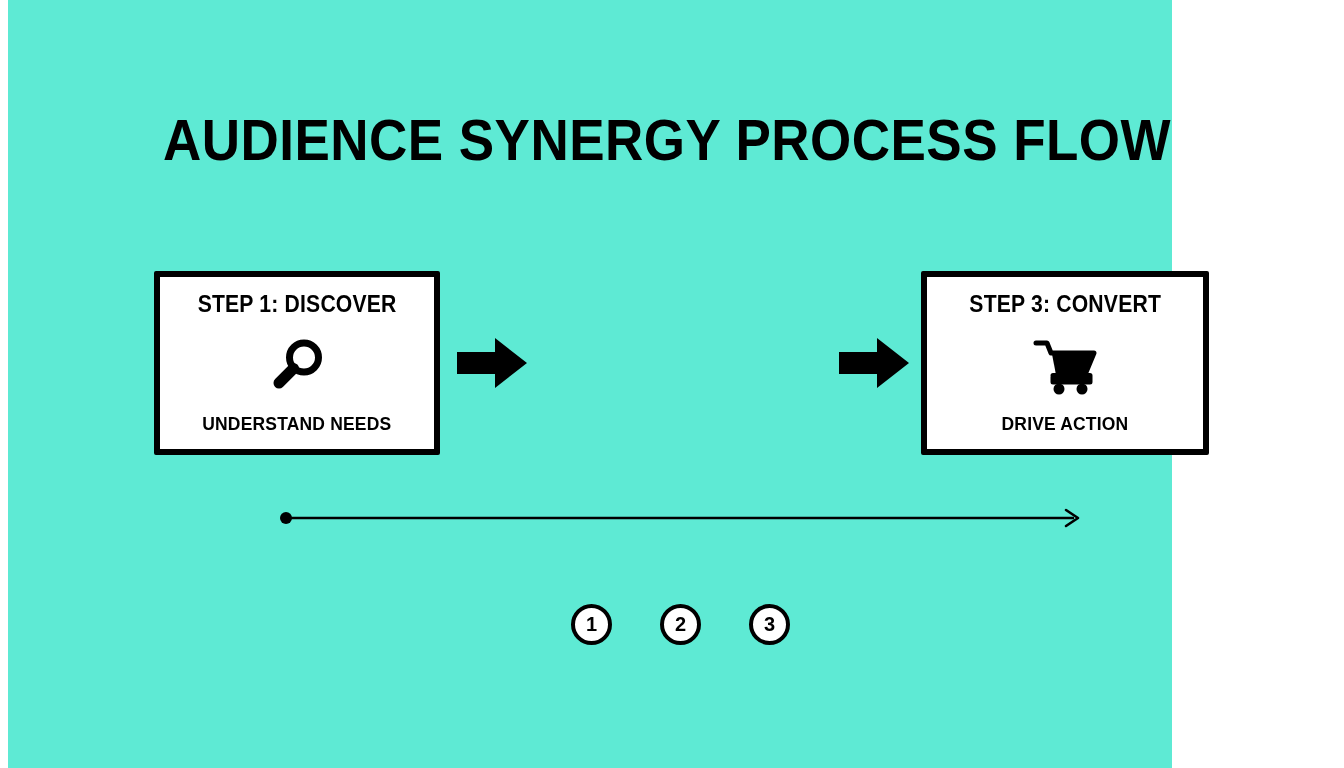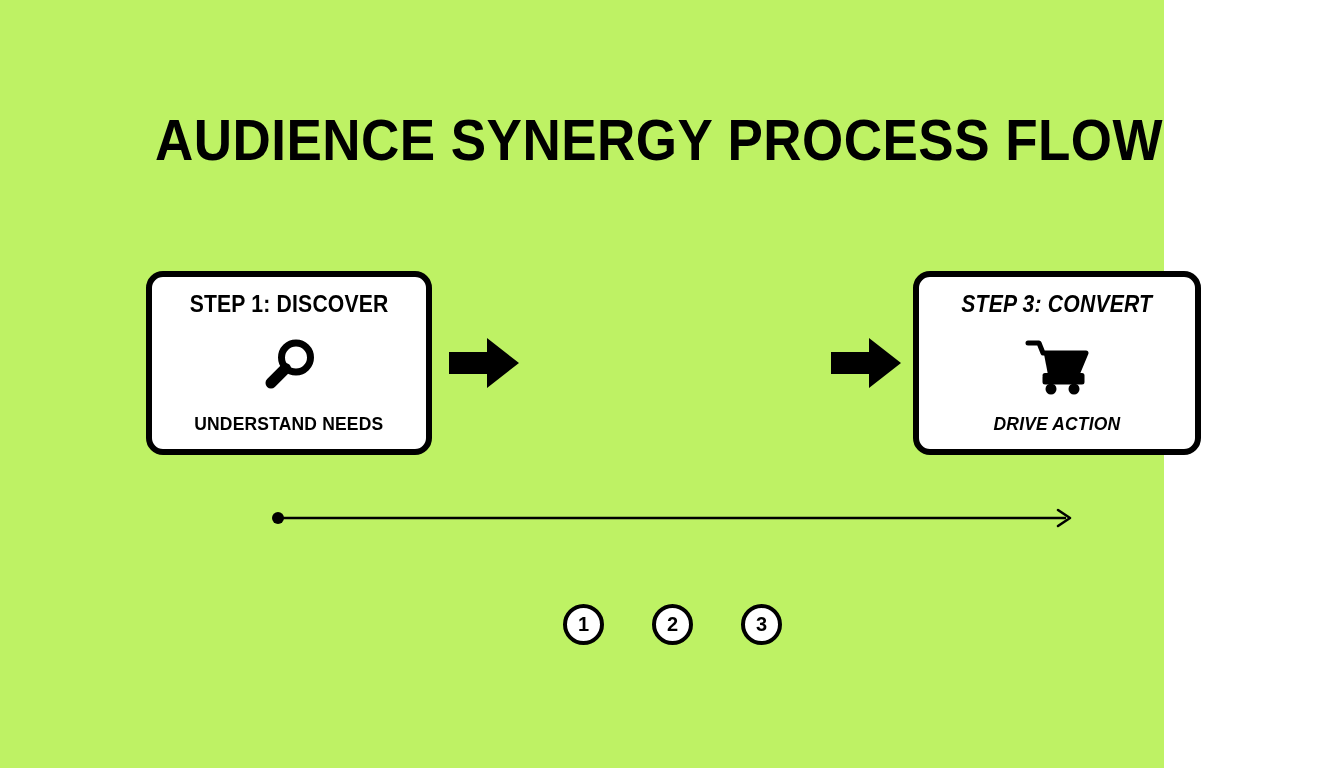--- a/index.html
+++ b/index.html
@@ -10,24 +10,24 @@
   body {
     width: 1344px;
     height: 768px;
     overflow: hidden;
     font-family: "Liberation Sans", sans-serif;
     color: #0a0a0a;
     position: relative;
   }
   #canvas {
     position: absolute;
-    left: 0; top: 0;
+    left: 8px; top: 0;
     width: 1164px;
     height: 768px;
-    background: #bef264;
+    background: #5eead4;
   }
 
   
   #page-title {
     position: absolute;
     left: 155px;
     top: 108px;
     font-size: 57px;
     line-height: 64px;
     font-weight: 700;
@@ -39,31 +39,31 @@
     font-family: "Liberation Sans Narrow", "Liberation Sans", sans-serif;
   }
 
   
   .step-box {
     position: absolute;
     top: 271px;
     height: 184px;
     box-sizing: border-box;
     border: 6px solid #000000;
-    border-radius: 17px;
+    border-radius: 2px;
     background: #ffffff;
     display: flex;
     flex-direction: column;
     align-items: center;
     justify-content: space-between;
     padding: 14px 10px 14px 10px;
   }
   #step-box-1 { left: 146px; width: 286px; }
   #step-box-2 { left: 533px; width: 283px; }
-  #step-box-3 { left: 913px; width: 288px; font-style: italic; }
+  #step-box-3 { left: 913px; width: 288px; }
 
   .step-heading {
     font-size: 23px;
     font-weight: 700;
     letter-spacing: 0.2px;
     color: #000000;
     white-space: nowrap;
     transform: scaleX(0.92);
     font-family: "Liberation Sans Narrow", "Liberation Sans", sans-serif;
   }

